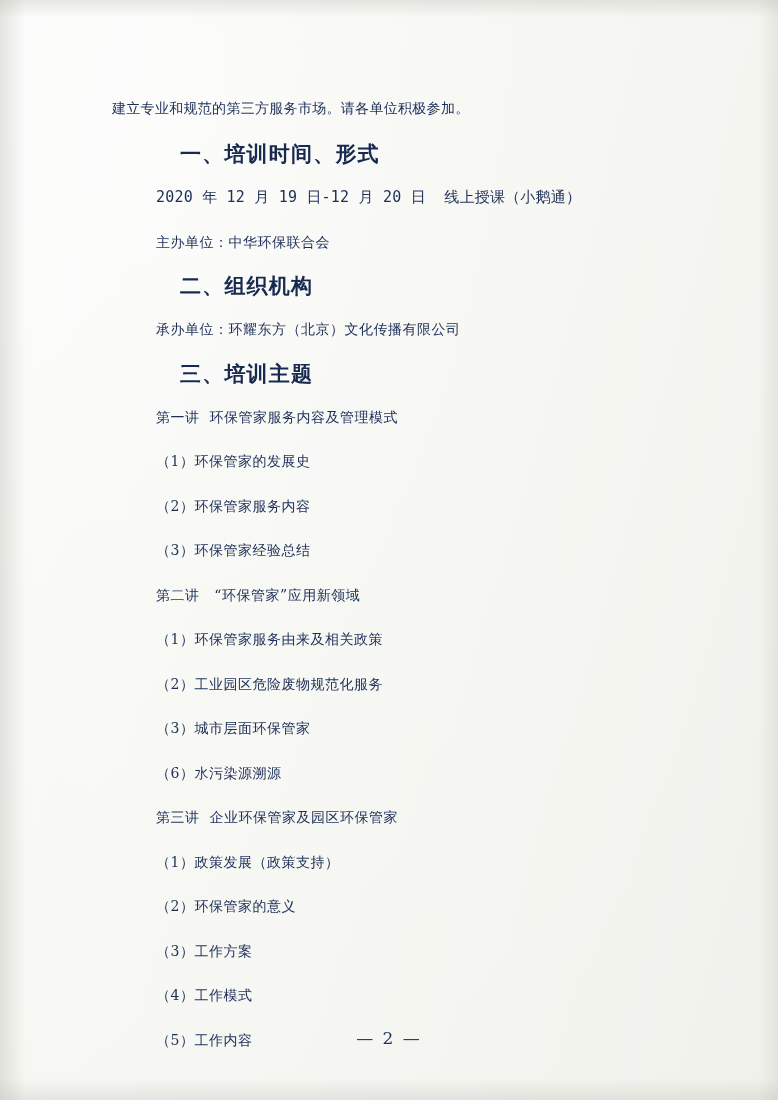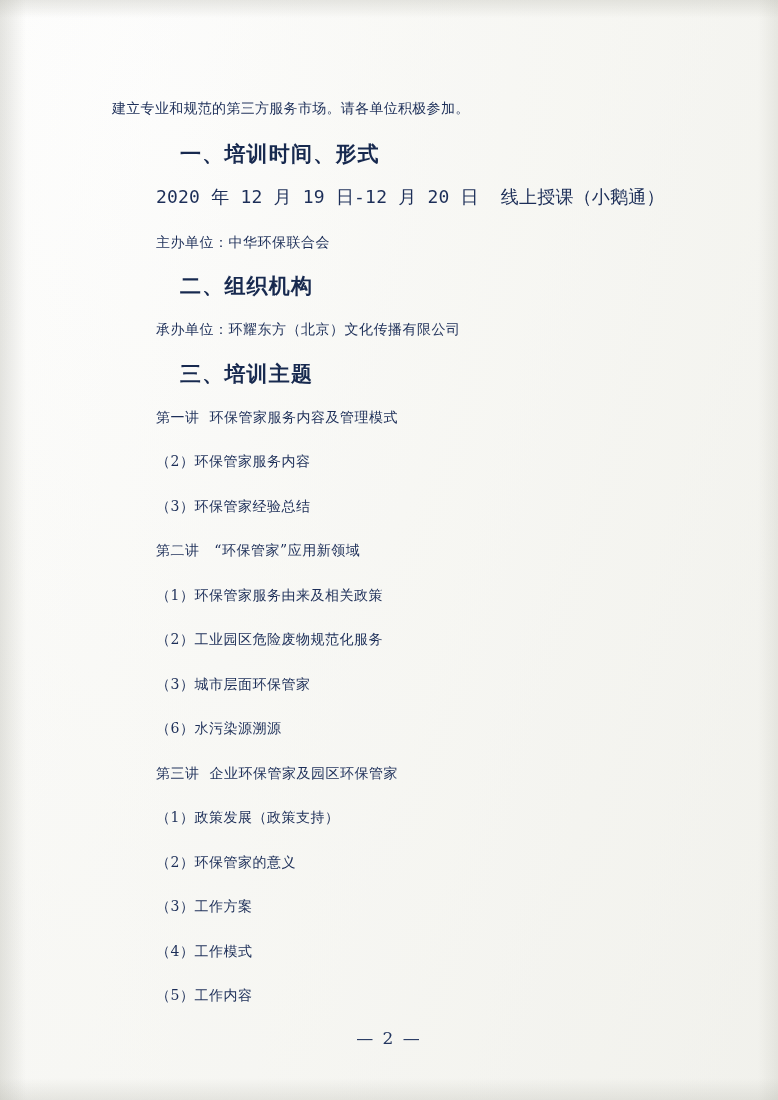--- a/index.html
+++ b/index.html
@@ -83,21 +83,21 @@
     font-weight: bold;
     font-size: 21px;
     letter-spacing: 1.2px;
     color: #17294f;
     margin-left: 68px;
     margin-bottom: 17px;
   }
   .indent-mono {
     margin-left: 44px;
     font-family: "DejaVu Sans Mono", monospace;
-    font-size: 18px;
+    font-size: 15px;
     letter-spacing: 0.2px;
   }
   .sub {
     margin-left: 44px;
   }
   .item {
     margin-left: 44px;
   }
   .lecture {
     margin-left: 44px;
@@ -127,20 +127,21 @@
 
   <div class="content" id="doc-content">
       <div class="line first">建立专业和规范的第三方服务市场。请各单位积极参加。</div>
       <div class="line heading">一、培训时间、形式</div>
       <div class="line indent-mono">2020 年 12 月 19 日-12 月 20 日  线上授课（小鹅通）</div>
       <div class="line sub">主办单位：中华环保联合会</div>
       <div class="line heading">二、组织机构</div>
       <div class="line sub">承办单位：环耀东方（北京）文化传播有限公司</div>
       <div class="line heading">三、培训主题</div>
       <div class="line lecture">第一讲  环保管家服务内容及管理模式</div>
+      <div class="line item">（1）环保管家的发展史</div>
       <div class="line item">（2）环保管家服务内容</div>
       <div class="line item">（3）环保管家经验总结</div>
       <div class="line lecture">第二讲   “环保管家”应用新领域</div>
       <div class="line item">（1）环保管家服务由来及相关政策</div>
       <div class="line item">（2）工业园区危险废物规范化服务</div>
       <div class="line item">（3）城市层面环保管家</div>
       <div class="line item">（6）水污染源溯源</div>
       <div class="line lecture">第三讲  企业环保管家及园区环保管家</div>
       <div class="line item">（1）政策发展（政策支持）</div>
       <div class="line item">（2）环保管家的意义</div>

